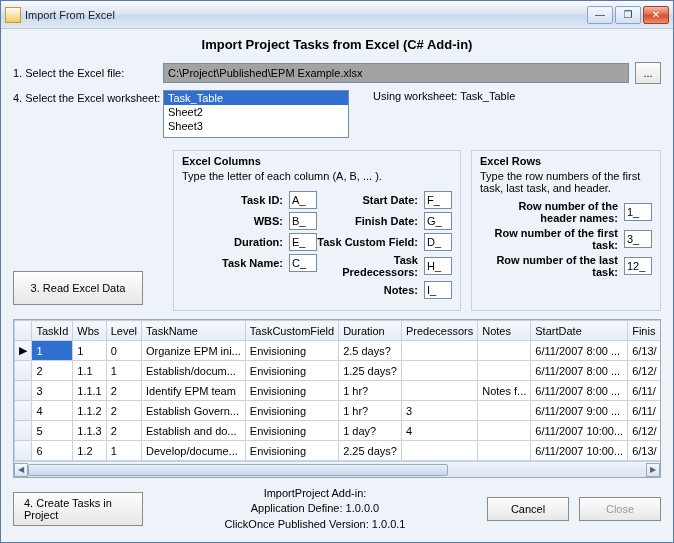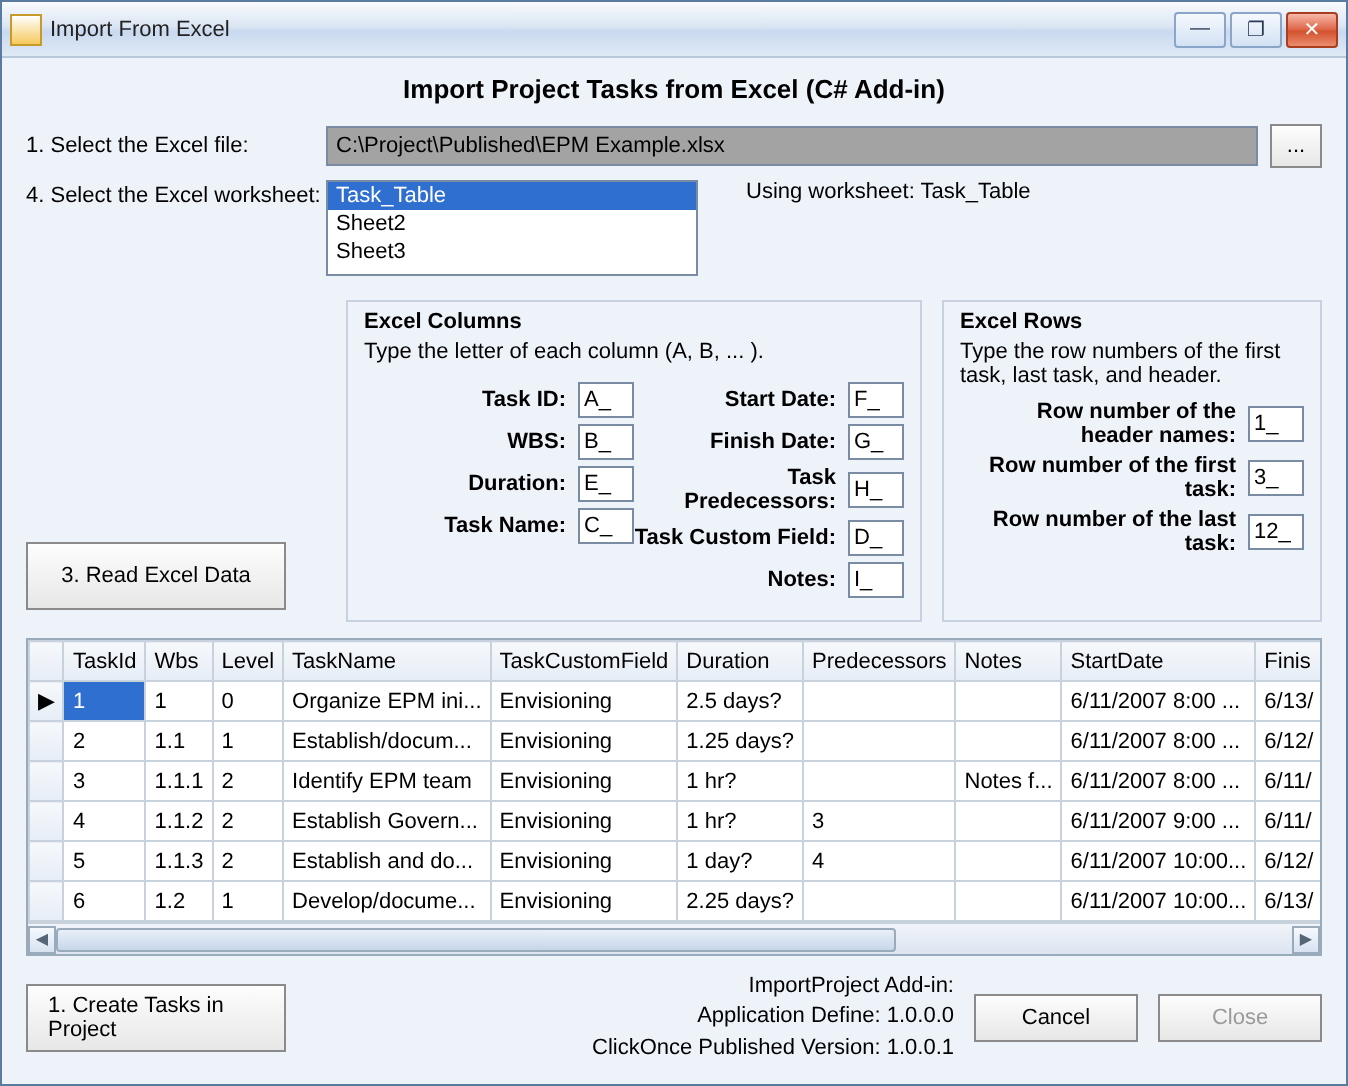--- a/index.html
+++ b/index.html
@@ -36,21 +36,21 @@
   .readbtn-wrap { width:150px; display:flex; align-items:flex-end; padding-bottom:6px; }
   .btn { height:34px; padding:0 10px; background:linear-gradient(#fdfdfd,#e7e7e7); border:1px solid #8a8a8a; display:flex; align-items:center; justify-content:center; cursor:pointer; }
   .grid-wrap { flex:1; margin-top:8px; border:1px solid #9ab; background:#fff; display:flex; flex-direction:column; min-height:0; }
   .grid-scroll { flex:1; overflow:auto; }
   table { border-collapse:collapse; width:100%; }
   th, td { border:1px solid #c8d2dc; padding:2px 4px; text-align:left; white-space:nowrap; height:20px; overflow:hidden; }
   th { background:linear-gradient(#f6f8fb,#e6edf6); font-weight:normal; position:sticky; top:0; }
   .rowhdr { width:18px; background:linear-gradient(#f6f8fb,#e6edf6); }
   tr.selrow td.taskidcell { background:#2f6fd0; color:#fff; }
   .footer { display:flex; align-items:center; margin-top:8px; gap:10px; }
-  .footer .info { flex:1; text-align:right; line-height:1.4; }
+  .footer .info { flex:1; text-align:center; line-height:1.4; }
   .ftbtn { width:82px; height:24px; background:linear-gradient(#fdfdfd,#e7e7e7); border:1px solid #8a8a8a; display:flex; align-items:center; justify-content:center; }
   .ftbtn.disabled { color:#9a9a9a; }
   .createbtn { width:130px; height:34px; }
   .hscroll { height:16px; background:linear-gradient(#f1f4f9,#dbe4f0); border-top:1px solid #c8d2dc; position:relative; }
   .hscroll .thumb { position:absolute; left:14px; top:2px; height:12px; width:420px; background:linear-gradient(#e9eff8,#c7d6ea); border:1px solid #9ab; border-radius:2px; }
   .hscroll .arr { position:absolute; top:1px; width:14px; height:14px; background:linear-gradient(#f6f9fd,#d7e2f1); border:1px solid #9ab; display:flex; align-items:center; justify-content:center; font-size:8px; color:#567; }
   .hscroll .arrL { left:0; } .hscroll .arrR { right:0; }
 </style>
 </head>
 <body>
@@ -118,26 +118,26 @@
             <div class="colR" id="colsR">
                 <div class="field">
                   <label>Start Date:</label>
                   <input value="F_" style="">
                 </div>
                 <div class="field">
                   <label>Finish Date:</label>
                   <input value="G_" style="">
                 </div>
                 <div class="field">
+                  <label>Task Custom Field:</label>
+                  <input value="D_" style="">
+                </div>
+                <div class="field">
                   <label>Task Predecessors:</label>
                   <input value="H_" style="">
-                </div>
-                <div class="field">
-                  <label>Task Custom Field:</label>
-                  <input value="D_" style="">
                 </div>
                 <div class="field">
                   <label>Notes:</label>
                   <input value="I_" style="">
                 </div>
               </div>
           </div>
         </div>
       </div>
 
@@ -275,21 +275,21 @@
         </table>
       </div>
       <div class="hscroll">
         <div class="arr arrL">◀</div>
         <div class="thumb"></div>
         <div class="arr arrR">▶</div>
       </div>
     </div>
 
     <div class="footer">
-      <div class="btn createbtn">1. Create Tasks in Project</div>
+      <div class="btn createbtn">4. Create Tasks in Project</div>
       <div class="info">
         <div>ImportProject Add-in:</div>
         <div>Application Define:  1.0.0.0</div>
         <div>ClickOnce Published Version:  1.0.0.1</div>
       </div>
       <div class="ftbtn">Cancel</div>
       <div class="ftbtn disabled">Close</div>
     </div>
   </div>
 </div>

